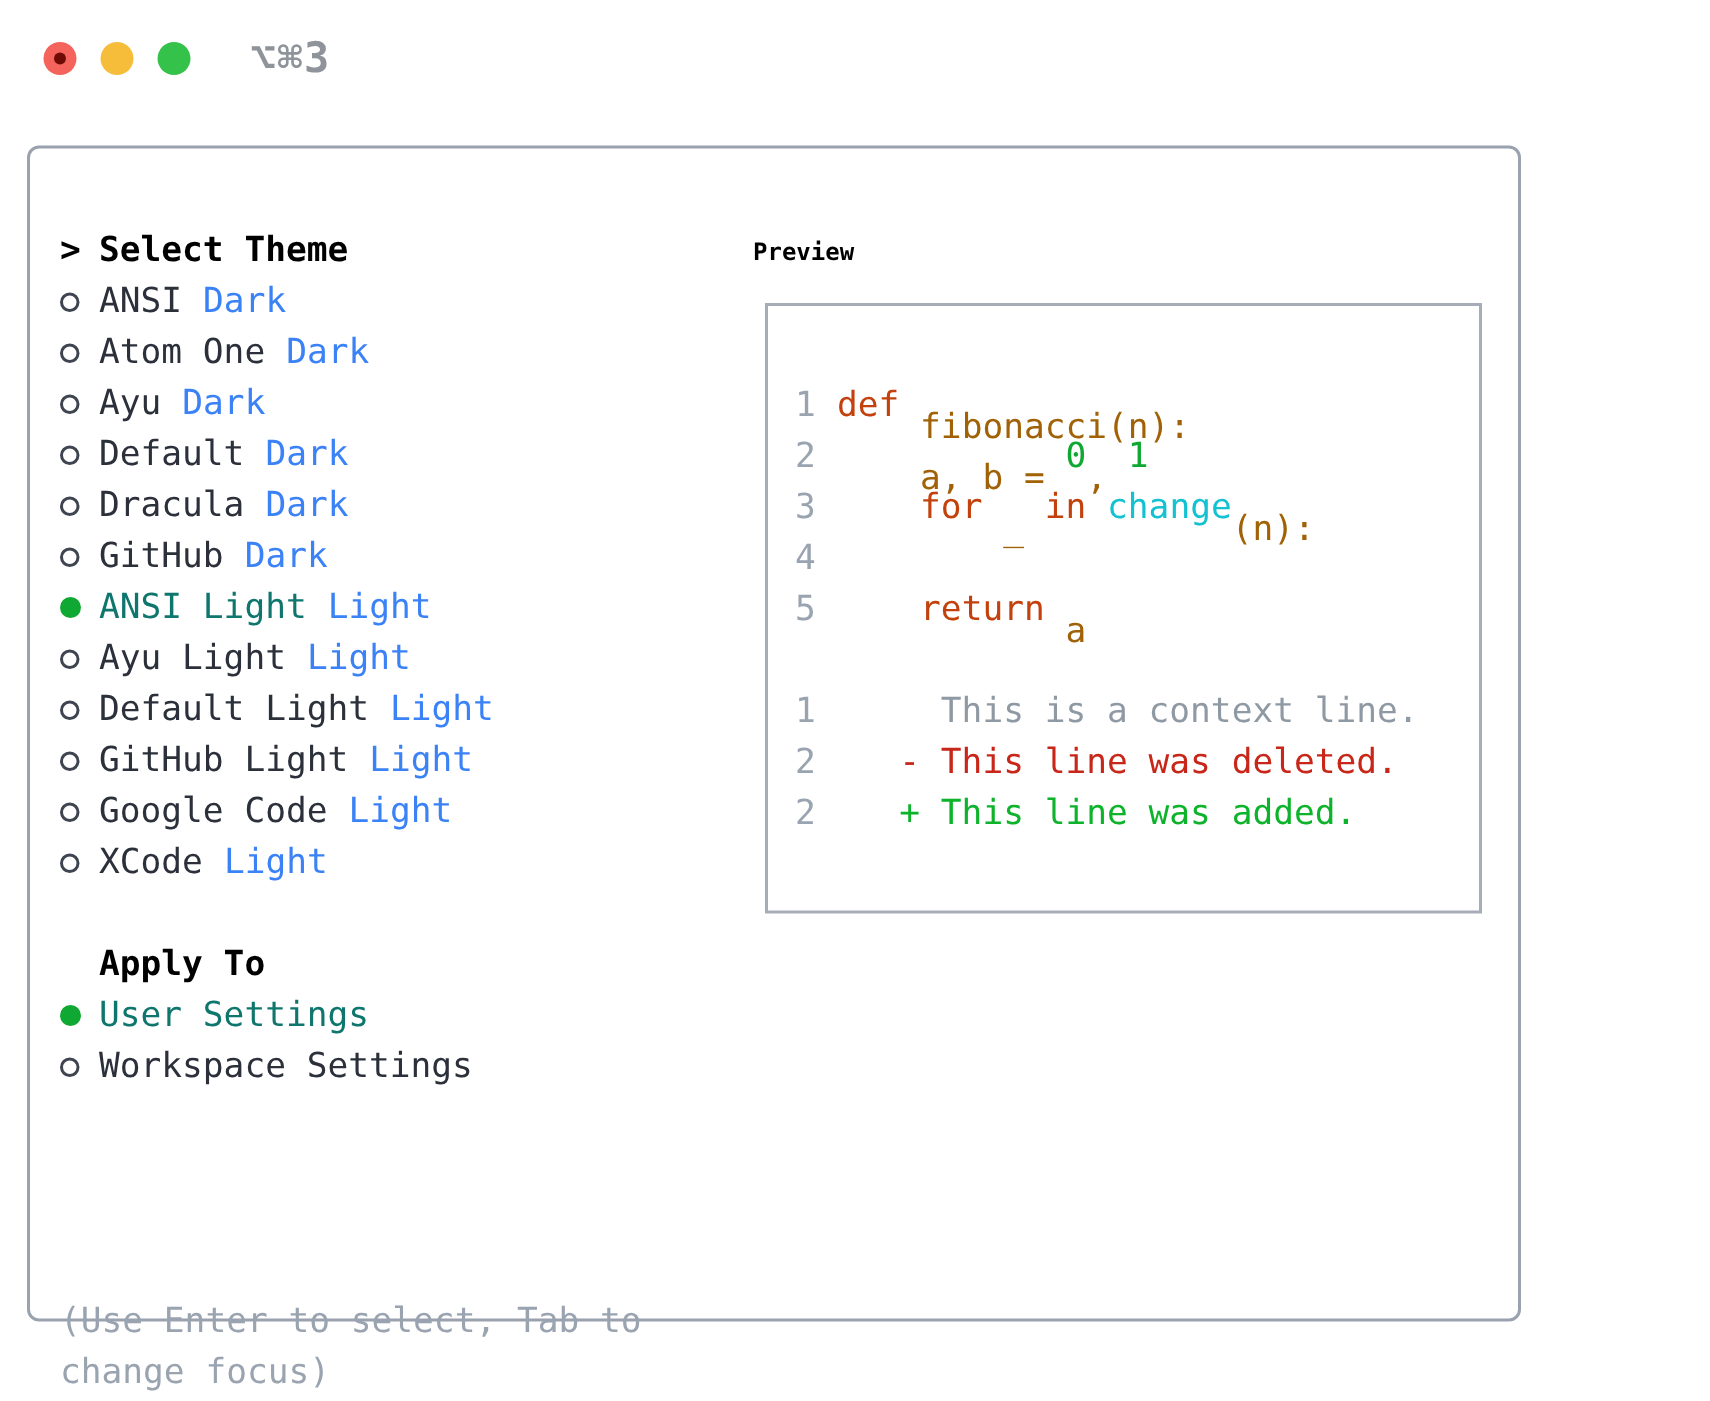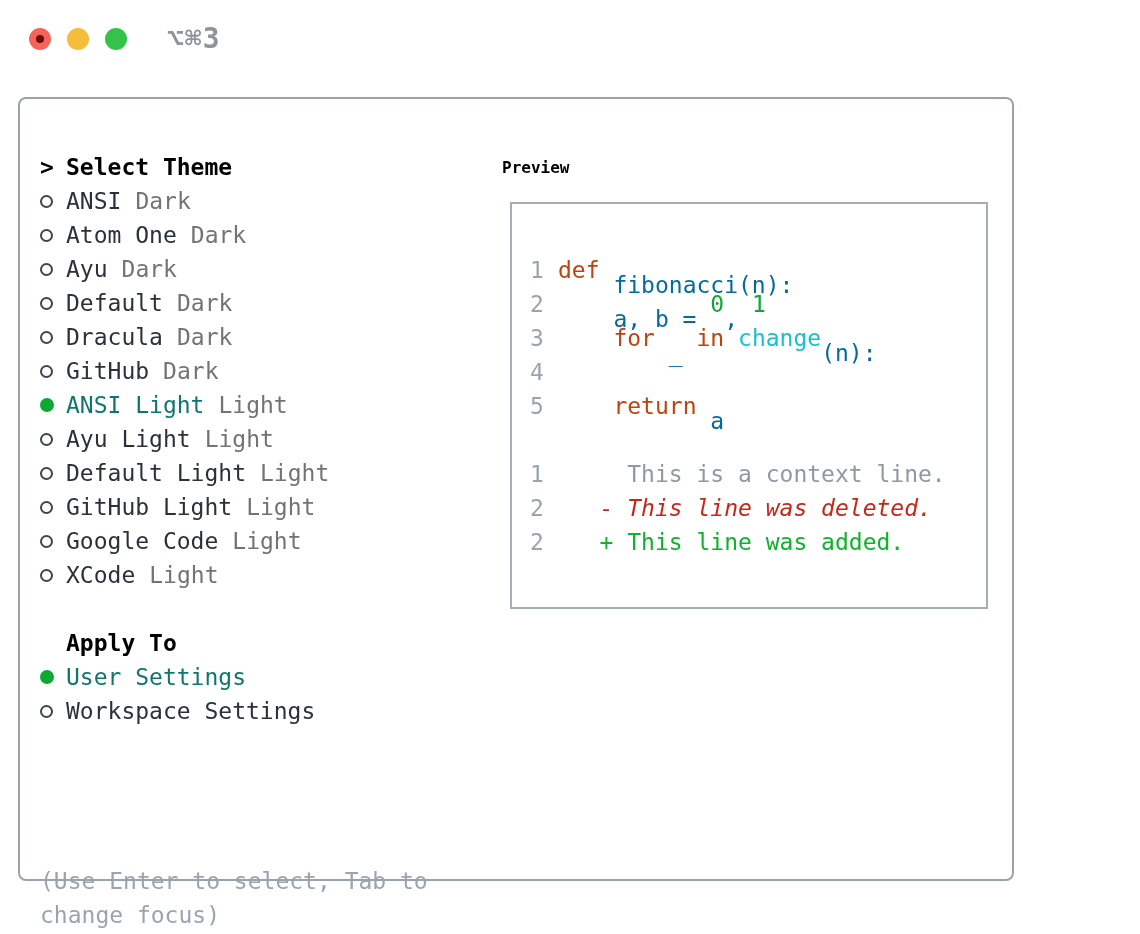--- a/index.html
+++ b/index.html
@@ -23,40 +23,40 @@
     border:2px solid #99a2ae;border-radius:8px;box-sizing:border-box;background:#ffffff;
   }
   .row{height:34px;display:flex;align-items:center;font-size:23px;white-space:pre;}
   .marker{width:26px;display:flex;align-items:center;flex:none;}
   .circle{width:13px;height:13px;border:2px solid #3e4450;border-radius:50%;box-sizing:border-box;}
   .circle.filled{width:14px;height:14px;background:#0fa832;border:none;}
   .chevron{font-weight:700;color:#000;font-size:23px;}
   .section-title{font-weight:700;color:#000000;}
   .name{color:#2b303a;}
   .row.selected .name{color:#0f766e;}
-  .tag{color:#737373;margin-left:14px;}
+  .tag{color:#3b82f6;margin-left:14px;}
   #theme-list{position:absolute;left:20px;top:51px;}
   #apply-block{position:absolute;left:20px;top:527px;}
   #hint-block{position:absolute;left:20px;top:663px;color:#9aa4b0;font-size:23px;line-height:34px;white-space:pre;}
   
   #preview-title{position:absolute;left:482px;top:51px;height:34px;display:flex;align-items:center;
     font-size:16px;font-weight:700;color:#000;}
   #preview-box{
     position:absolute;left:490px;top:103px;width:478px;height:407px;
     border:2px solid #a6adb8;box-sizing:border-box;background:#ffffff;
   }
   #preview-code{position:absolute;left:18px;top:49px;}
   .prow{height:34px;display:flex;align-items:center;font-size:23px;white-space:pre;}
   .lineno{display:inline-block;width:28px;color:#9aa4b0;flex:none;}
-  .seg-plain{color:#0369a1;margin-top:29px;}
+  .seg-plain{color:#a16207;margin-top:29px;}
   .seg-keyword{color:#c2410c;}
   .seg-number{color:#0fa832;}
   .seg-builtin{color:#12c2d1;}
   .seg-context{color:#8f99a3;text-align:right;}
-  .seg-deleted{color:#c9261a;font-style:italic;}
+  .seg-deleted{color:#c9261a;}
   .seg-added{color:#0db32a;}
 </style>
 </head>
 <body>
 
 <div class="window">
 
   <div class="light red">
       <span class="dot"></span>
     </div>

